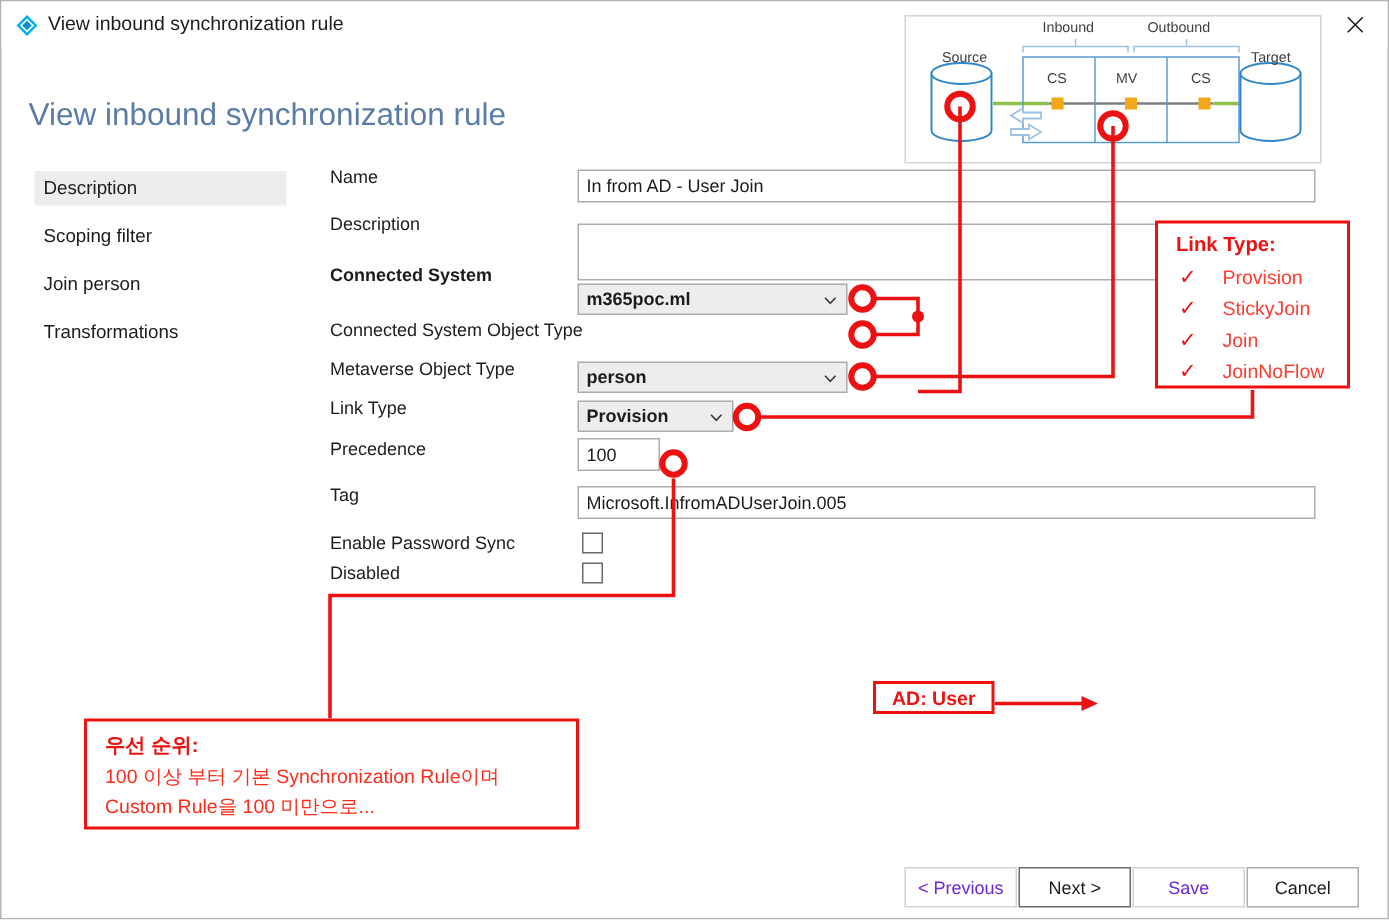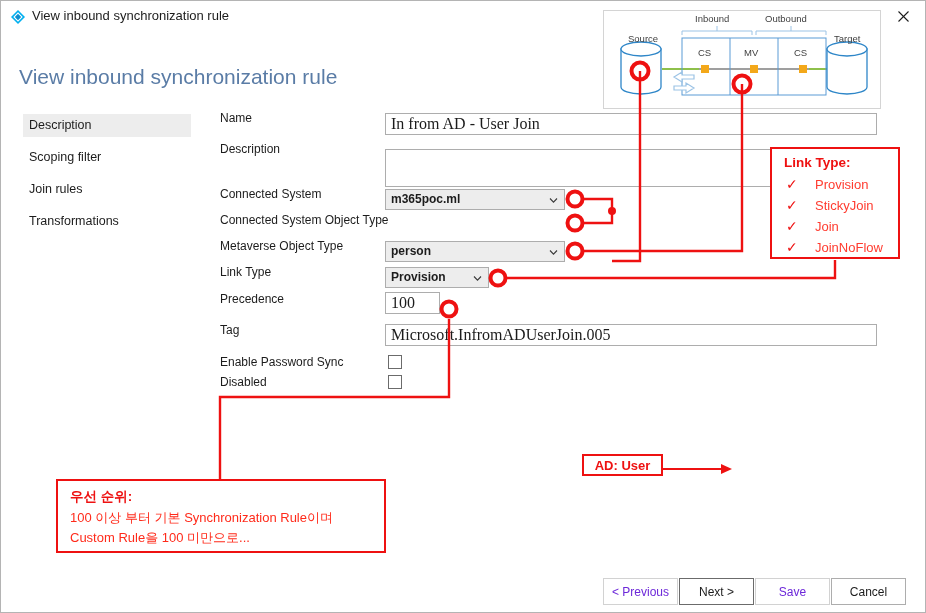--- a/index.html
+++ b/index.html
@@ -58,22 +58,22 @@
   .side-item.selected{background:#ededed;}
 
   
   .form{position:absolute;left:0;top:0;width:100%;height:100%;}
   .f-label{
     position:absolute;font-size:12px;color:#1c1c1c;white-space:nowrap;
   }
   .f-input{
     position:absolute;box-sizing:border-box;
     border:1px solid #adadad;background:#ffffff;
-    font-family:Liberation Serif, serif;
-    font-size:16px;color:#1c1c1c;
+    font-family:Liberation Sans, sans-serif;
+    font-size:12px;color:#1c1c1c;
     padding:2px 5px;height:22px;line-height:18px;
     outline:none;
   }
   .f-textarea{
     position:absolute;box-sizing:border-box;
     border:1px solid #adadad;background:#ffffff;
     font-family:"Liberation Sans","DejaVu Sans",sans-serif;
     font-size:12px;color:#1c1c1c;
     padding:3px 5px;resize:none;outline:none;
   }
@@ -188,33 +188,33 @@
         <line x1="10.5" y1="0.5" x2="0.5" y2="10.5" stroke="#1c1c1c" stroke-width="1.1"></line>
       </svg>
     </div>
   </div>
 
   <div class="page-heading">View inbound synchronization rule</div>
 
   <div class="sidebar">
     <div class="side-item selected">Description</div>
     <div class="side-item">Scoping filter</div>
-    <div class="side-item">Join rules</div>
+    <div class="side-item">Join person</div>
     <div class="side-item">Transformations</div>
   </div>
 
   <div class="form">
 
     <div class="f-label" style="left:219px;top:110px;">Name</div>
     <input class="f-input" style="left: 384px; top: 112px; width: 492px;" value="In from AD - User Join">
 
     <div class="f-label" style="left:219px;top:141px;">Description</div>
     <textarea class="f-textarea" style="left: 384px; top: 148px; width: 492px; height: 38px;"></textarea>
 
-    <div class="f-label" style="left:219px;top:186px;">Connected System</div>
+    <div class="f-label" style="left:219px;top:175px;font-weight:bold;">Connected System</div>
     <div class="f-select" style="left:384px;top:188px;width:180px;">
       <span class="sv">m365poc.ml</span>
       <span class="chev">
         <svg width="9" height="9" viewBox="0 0 9 9">
             <polyline points="1,2.5 4.5,6.2 8,2.5" fill="none" stroke="#3a3a3a" stroke-width="1.1"></polyline>
           </svg>
       </span>
     </div>
 
     <div class="f-label" style="left:219px;top:212px;">Connected System Object Type</div>

